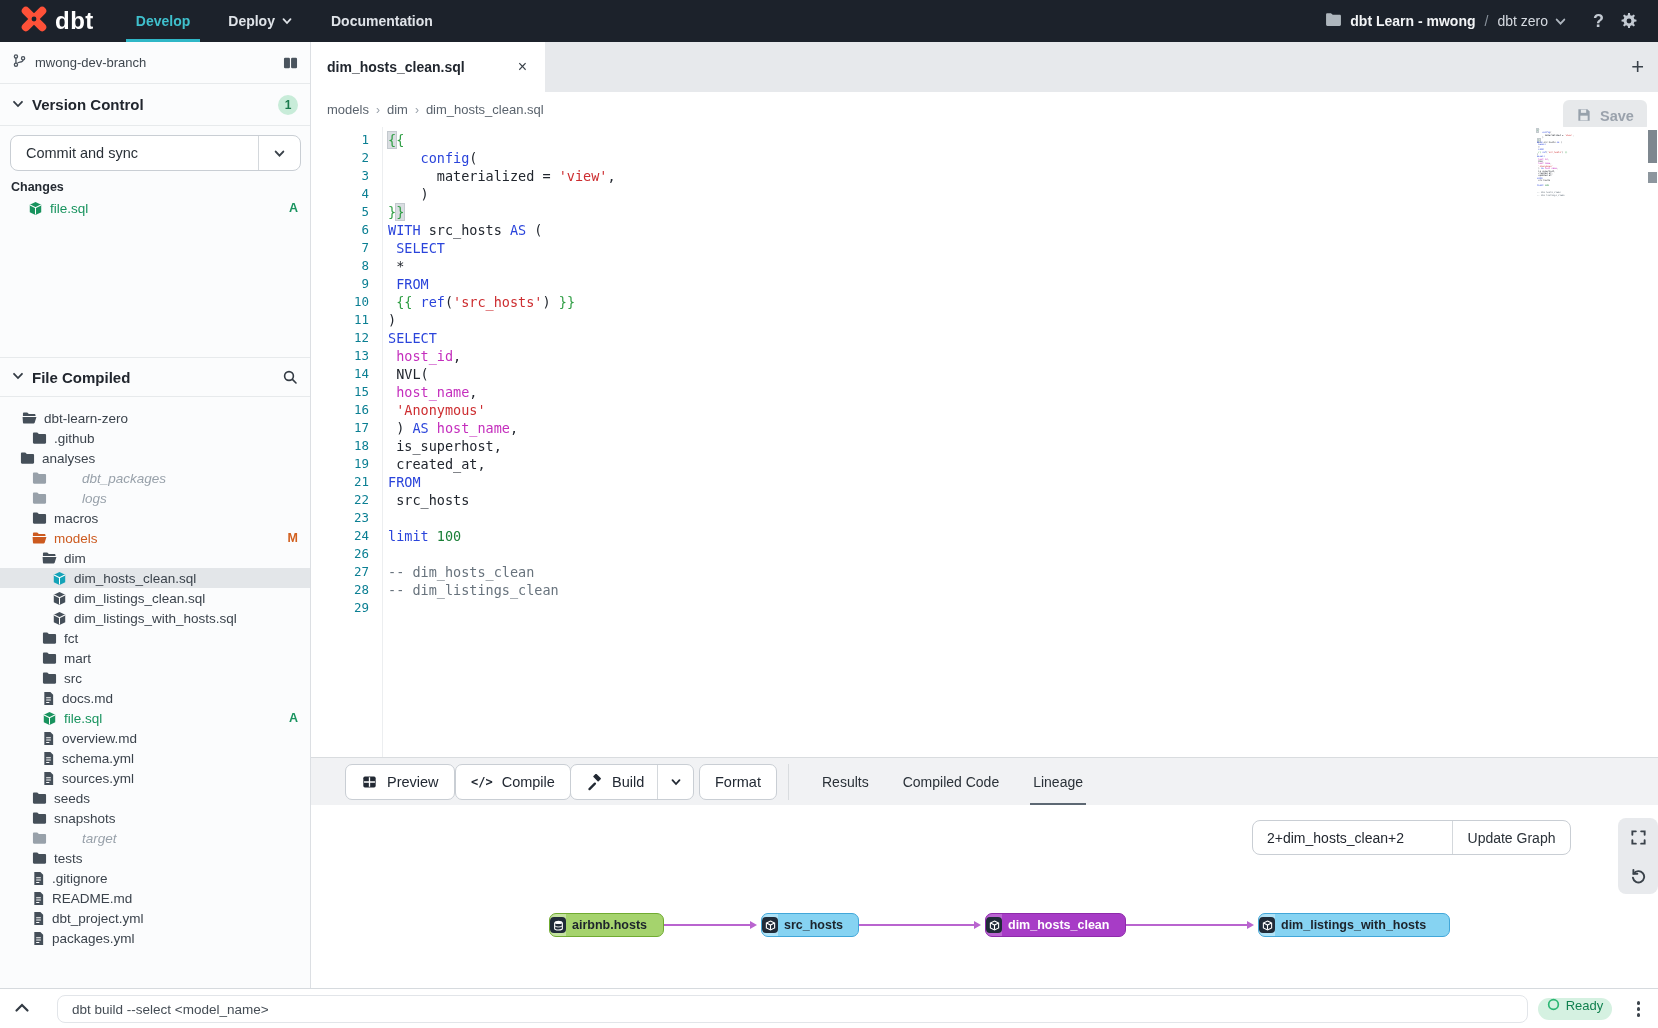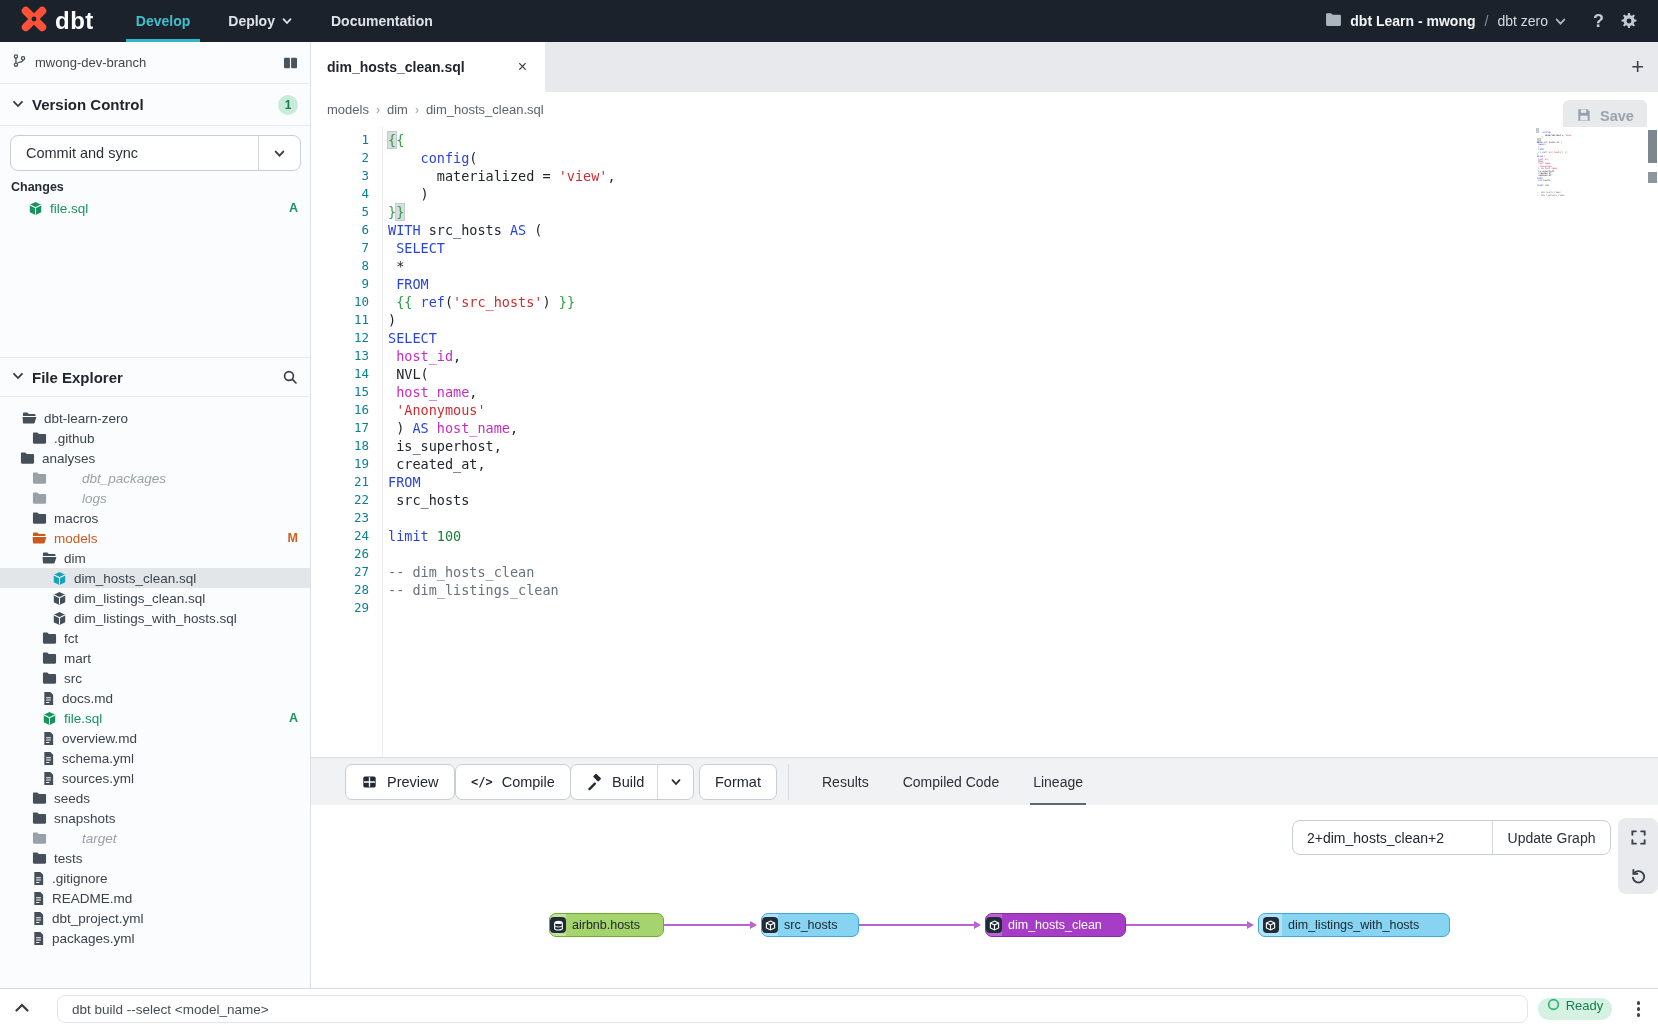--- a/index.html
+++ b/index.html
@@ -119,37 +119,37 @@
     justify-content:center; border-left:1px solid #d4d8dc; margin-left:4px; color:#222933; }
   .tb-divider { position:absolute; top:6px; left:477px; width:1px; height:36px; background:#d9dcdf; }
   .btabs { position:absolute; left:498px; top:0; height:48px; display:flex; gap:8px; }
   .btab { position:relative; display:flex; align-items:center; padding:0 13px; font-size:14px;
     color:#2a3138; cursor:pointer; }
   .btab.active::after { content:""; position:absolute; left:10px; right:10px; bottom:0;
     height:3px; background:#5d6873; }
 
   
   .lineage { position:absolute; left:0; right:0; top:763px; bottom:0; background:#fff; }
-  .ln-controls { position:absolute; left:981px; top:15px; width:319px; height:35px;
+  .ln-controls { position:absolute; left:941px; top:15px; width:319px; height:35px;
     background:#fff; border:1px solid #c9ced4; border-radius:8px; display:flex; }
   .ln-input { flex:1; display:flex; align-items:center; padding-left:14px; font-size:14px;
     color:#21262e; cursor:text; }
   .ln-update { width:118px; display:flex; align-items:center; justify-content:center;
     font-size:14px; color:#2a3138; border-left:1px solid #d4d8dc; cursor:pointer; }
   .ln-tools { position:absolute; left:1307px; top:13px; width:40px; height:76px;
     background:#e8eaed; border-radius:8px; display:flex; flex-direction:column; }
   .ln-tool { flex:1; display:flex; align-items:center; justify-content:center; cursor:pointer; }
   .graph { position:absolute; inset:0; }
   .gnode { position:absolute; top:108px; height:24px; border-radius:7px; display:flex;
     align-items:center; border:1.5px solid; cursor:pointer; overflow:hidden; }
   .gnode .nchip { align-self:stretch; width:23px; display:flex; align-items:center;
     justify-content:center; background:rgba(255,255,255,.35); }
   .gnode .nbox { width:16px; height:16px; border-radius:4px; background:#202b38;
     display:flex; align-items:center; justify-content:center; }
-  .gnode .nlabel { font-size:12.5px; font-weight:400; padding:0 24px 0 6px; white-space:nowrap; }
+  .gnode .nlabel { font-size:12.5px; font-weight:700; padding:0 24px 0 6px; white-space:nowrap; }
   .gnode.c-green { background:#a5d36d; border-color:#70ab31; } 
   .gnode.c-blue  { background:#86d3f2; border-color:#42a7d9; }
   .gnode.c-purple{ background:#a73cc6; border-color:#8e2bab; }
   .gnode.c-green .nlabel, .gnode.c-blue .nlabel { color:#1d242c; }
   .gnode.c-purple .nlabel { color:#fff; }
   .gnode.c-purple .nchip { background:rgba(255,255,255,.22); }
   .garrow { position:absolute; top:119px; height:2px; background:#b964cf; }
   .garrow::after { content:""; position:absolute; right:-2px; top:-3.5px; border-left:7px solid #b964cf;
     border-top:4.5px solid transparent; border-bottom:4.5px solid transparent; }
 
@@ -275,21 +275,21 @@
      <span class="ti-badge b-A">A</span>
    </div>
       </div>
 
     <div class="sec-header fe-header">
       <span>
         <svg width="12" height="12" viewBox="0 0 12 12" fill="none" stroke="#333b44" stroke-width="1.8" stroke-linecap="round">
             <path d="M2 3.8 6 8l4-4.2"></path>
           </svg>
       </span>
-      <span class="sec-title">File Explorer</span>
+      <span class="sec-title">File Compiled</span>
       <span class="fe-search icon-btn">
         <svg width="16" height="16" viewBox="0 0 16 16" fill="none" stroke="#333b44" stroke-width="1.6">
             <circle cx="7" cy="7" r="4.4"></circle>
             <path d="M10.4 10.4 14 14" stroke-linecap="round"></path>
           </svg>
       </span>
     </div>
 
     <div class="tree" id="file-tree">
         <div class="tree-item   " style="padding-left:22px">

